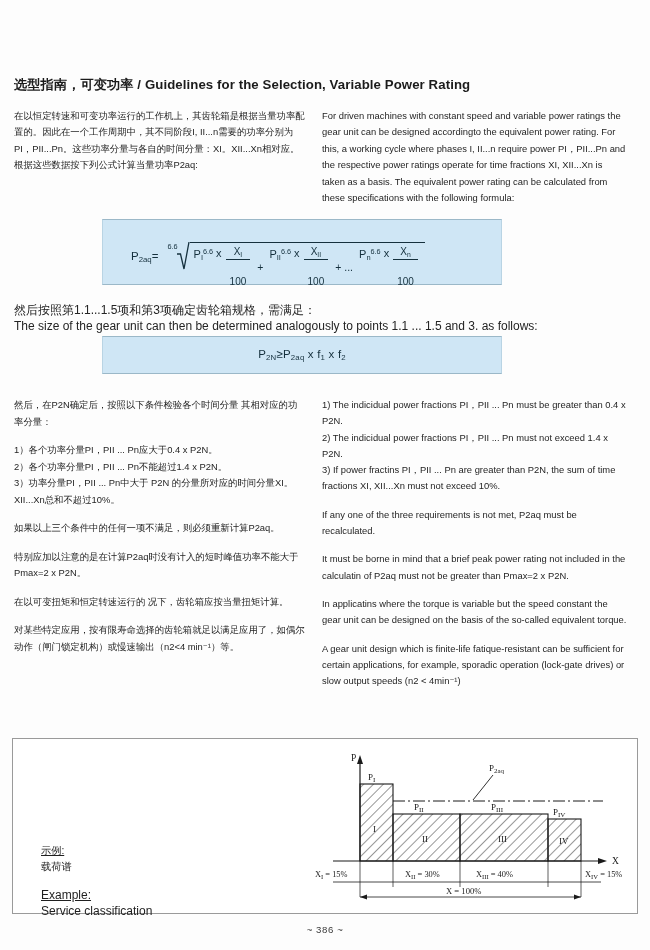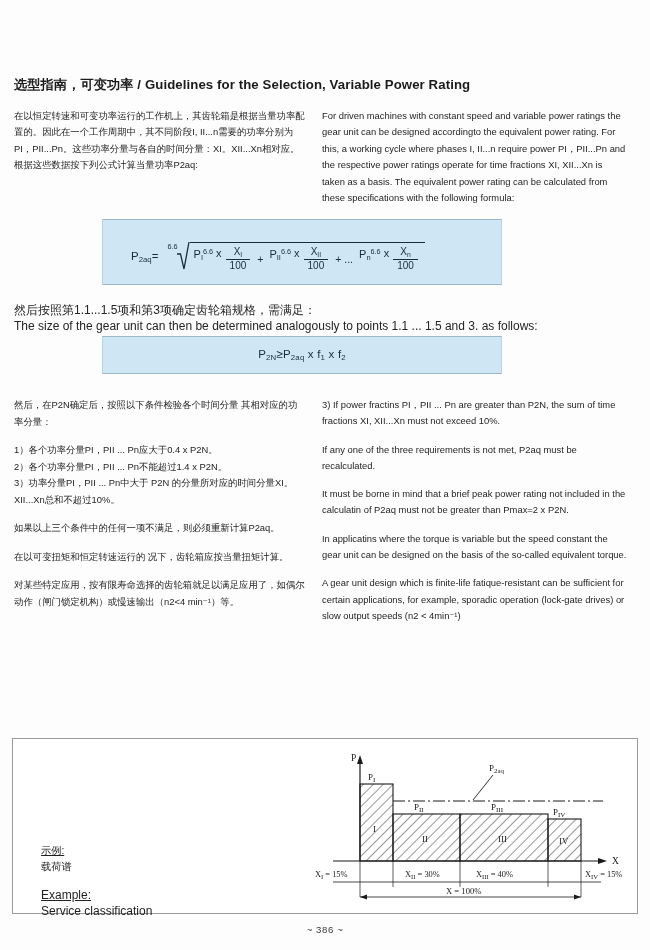--- a/index.html
+++ b/index.html
@@ -134,21 +134,21 @@
     line-height: 1.08;
     font-size: 10px;
     margin: 0 1px;
   }
   .frac .num { padding: 0 4px 1px 4px; }
   .frac .bar {
     width: 100%;
     height: 1.1px;
     background: #15303d;
   }
-  .frac .den { padding: 1px 4px 0 4px; }
+  .frac .den { padding: 1px 4px 0 4px; margin-top: 16px; }
   .op { font-size: 10.5px; padding: 0 1px; }
 
   .f-small {
     position: absolute;
     left: 0; right: 0;
     top: 11px;
     text-align: center;
     font-size: 11.5px;
     color: #15303d;
     letter-spacing: 0.2px;
@@ -302,25 +302,28 @@
       P<sub>2N</sub>≥P<sub>2aq</sub> x f<sub>1</sub> x f<sub>2</sub>
     </div>
   </div>
 
   <div class="body-left">
     <p>然后，在P2N确定后，按照以下条件检验各个时间分量 其相对应的功率分量：</p>
     <p class="tight">1）各个功率分量PI，PII ... Pn应大于0.4 x P2N。</p>
     <p class="tight">2）各个功率分量PI，PII ... Pn不能超过1.4 x P2N。</p>
     <p>3）功率分量PI，PII ... Pn中大于 P2N 的分量所对应的时间分量XI。XII...Xn总和不超过10%。</p>
     <p>如果以上三个条件中的任何一项不满足，则必须重新计算P2aq。</p>
+    <p>特别应加以注意的是在计算P2aq时没有计入的短时峰值功率不能大于Pmax=2 x P2N。</p>
     <p>在以可变扭矩和恒定转速运行的 况下，齿轮箱应按当量扭矩计算。</p>
     <p>对某些特定应用，按有限寿命选择的齿轮箱就足以满足应用了，如偶尔动作（闸门锁定机构）或慢速输出（n2&lt;4 min⁻¹）等。</p>
   </div>
 
   <div class="body-right">
+    <p class="tight">1) The indicidual power fractions PI，PII ... Pn must be greater than 0.4 x P2N.</p>
+    <p class="tight">2) The indicidual power fractions PI，PII ... Pn must not exceed 1.4 x P2N.</p>
     <p>3) If power fractins PI，PII ... Pn are greater than P2N, the sum of time fractions XI, XII...Xn must not exceed 10%.</p>
     <p>If any one of the three requirements is not met, P2aq must be recalculated.</p>
     <p>It must be borne in mind that a brief peak power rating not included in the calculatin of P2aq must not be greater than Pmax=2 x P2N.</p>
     <p>In applicatins where the torque is variable but the speed constant the gear unit can be designed on the basis of the so-called equivalent torque.</p>
     <p>A gear unit design which is finite-life fatique-resistant can be sufficient for certain applications, for example, sporadic operation (lock-gate drives) or slow output speeds (n2 &lt; 4min⁻¹)</p>
   </div>
 
   <div class="figure-panel">
 
     <div class="caption">

